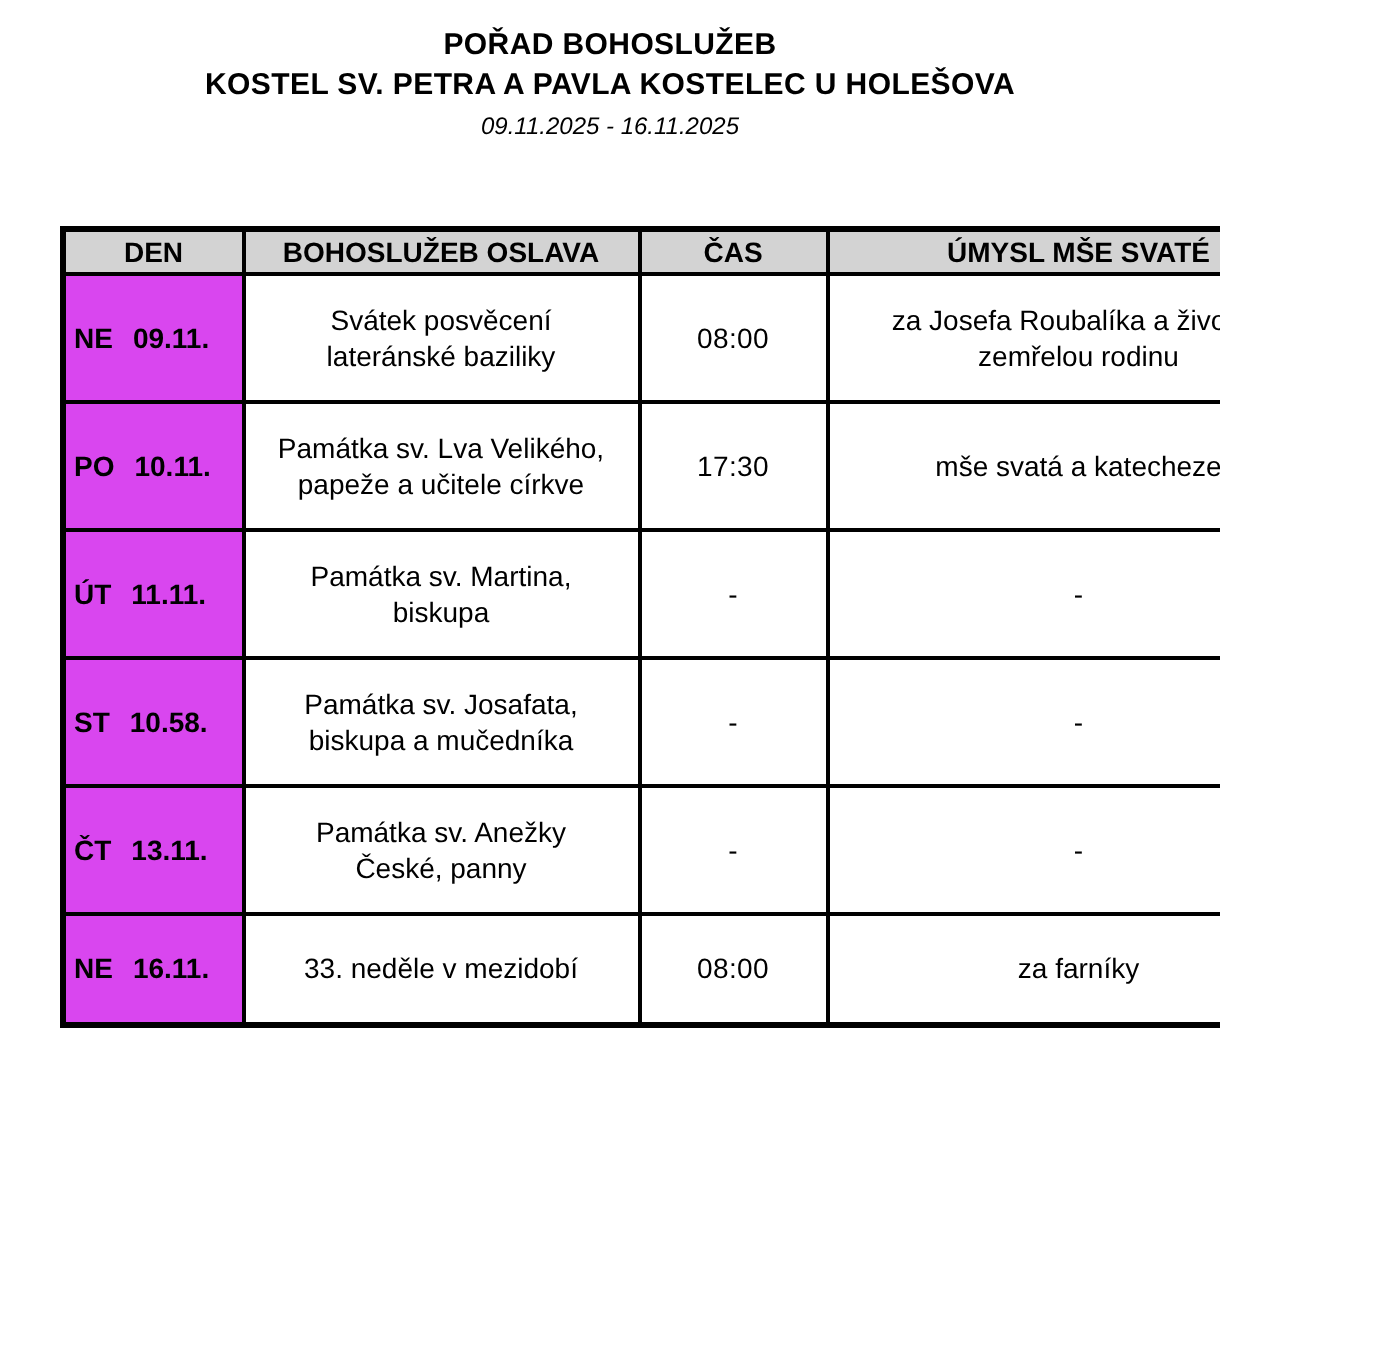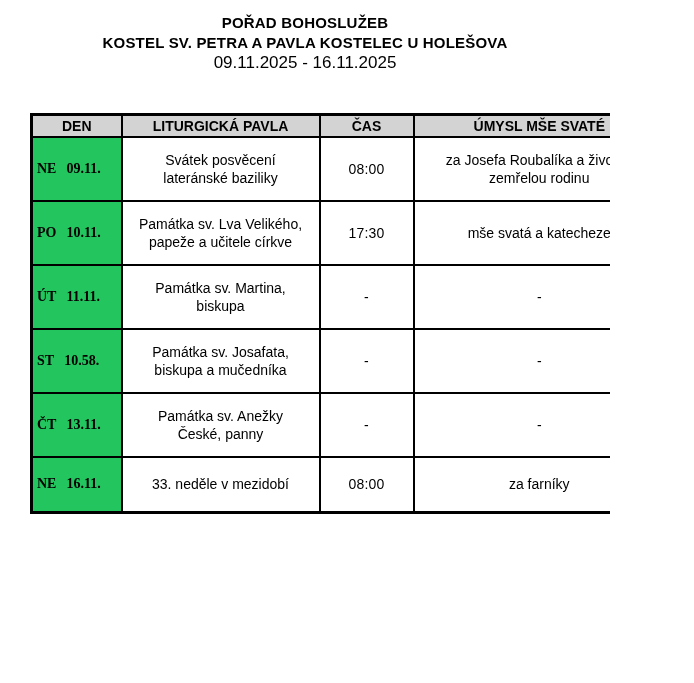--- a/index.html
+++ b/index.html
@@ -22,22 +22,23 @@
     text-align: center;
     padding-top: 13px;
   }
   .title-main, .title-church {
     font-weight: bold;
     font-size: 15px;
     line-height: 20px;
     letter-spacing: 0.2px;
   }
   .title-dates {
-    font-size: 17px;
+    font-size: 12px;
     line-height: 20px;
+    font-style: italic;
   }
   table.schedule {
     border-collapse: collapse;
     table-layout: fixed;
     width: 634px;
     margin: 40px 0 0 30px;
     border: 3px solid #000000;
   }
   table.schedule th, table.schedule td {
     border: 2px solid #000000;
@@ -60,26 +61,25 @@
   tbody td {
     height: 64px;
     font-size: 14px;
     text-align: center;
     vertical-align: middle;
     padding: 2px 4px;
     background: #ffffff;
   }
   tbody tr.last td { height: 56px; }
   td.day-cell {
-    background: #22c55e;
+    background: #d946ef;
     font-weight: bold;
     text-align: left;
     padding-left: 4px;
     white-space: nowrap;
-    font-family: Liberation Serif, serif;
   }
   td.day-cell .day-abbr { display: inline-block; }
   td.day-cell .day-date { display: inline-block; margin-left: 10px; }
   td.celebration-cell, td.intention-cell {
     white-space: pre-line;
     line-height: 18px;
   }
   td.time-cell { letter-spacing: 0.2px; }
 </style>
 </head>
@@ -96,21 +96,21 @@
   <table class="schedule">
     <colgroup>
       <col class="c-day">
       <col class="c-lit">
       <col class="c-time">
       <col class="c-int">
     </colgroup>
     <thead>
       <tr>
         <th>DEN</th>
-        <th>LITURGICKÁ PAVLA</th>
+        <th>BOHOSLUŽEB OSLAVA</th>
         <th>ČAS</th>
         <th>ÚMYSL MŠE SVATÉ</th>
       </tr>
     </thead>
     <tbody>
       <tr>
         <td class="day-cell">
           <span class="day-abbr">NE</span><span class="day-date">09.11.</span>
         </td>
         <td class="celebration-cell">Svátek posvěcení

